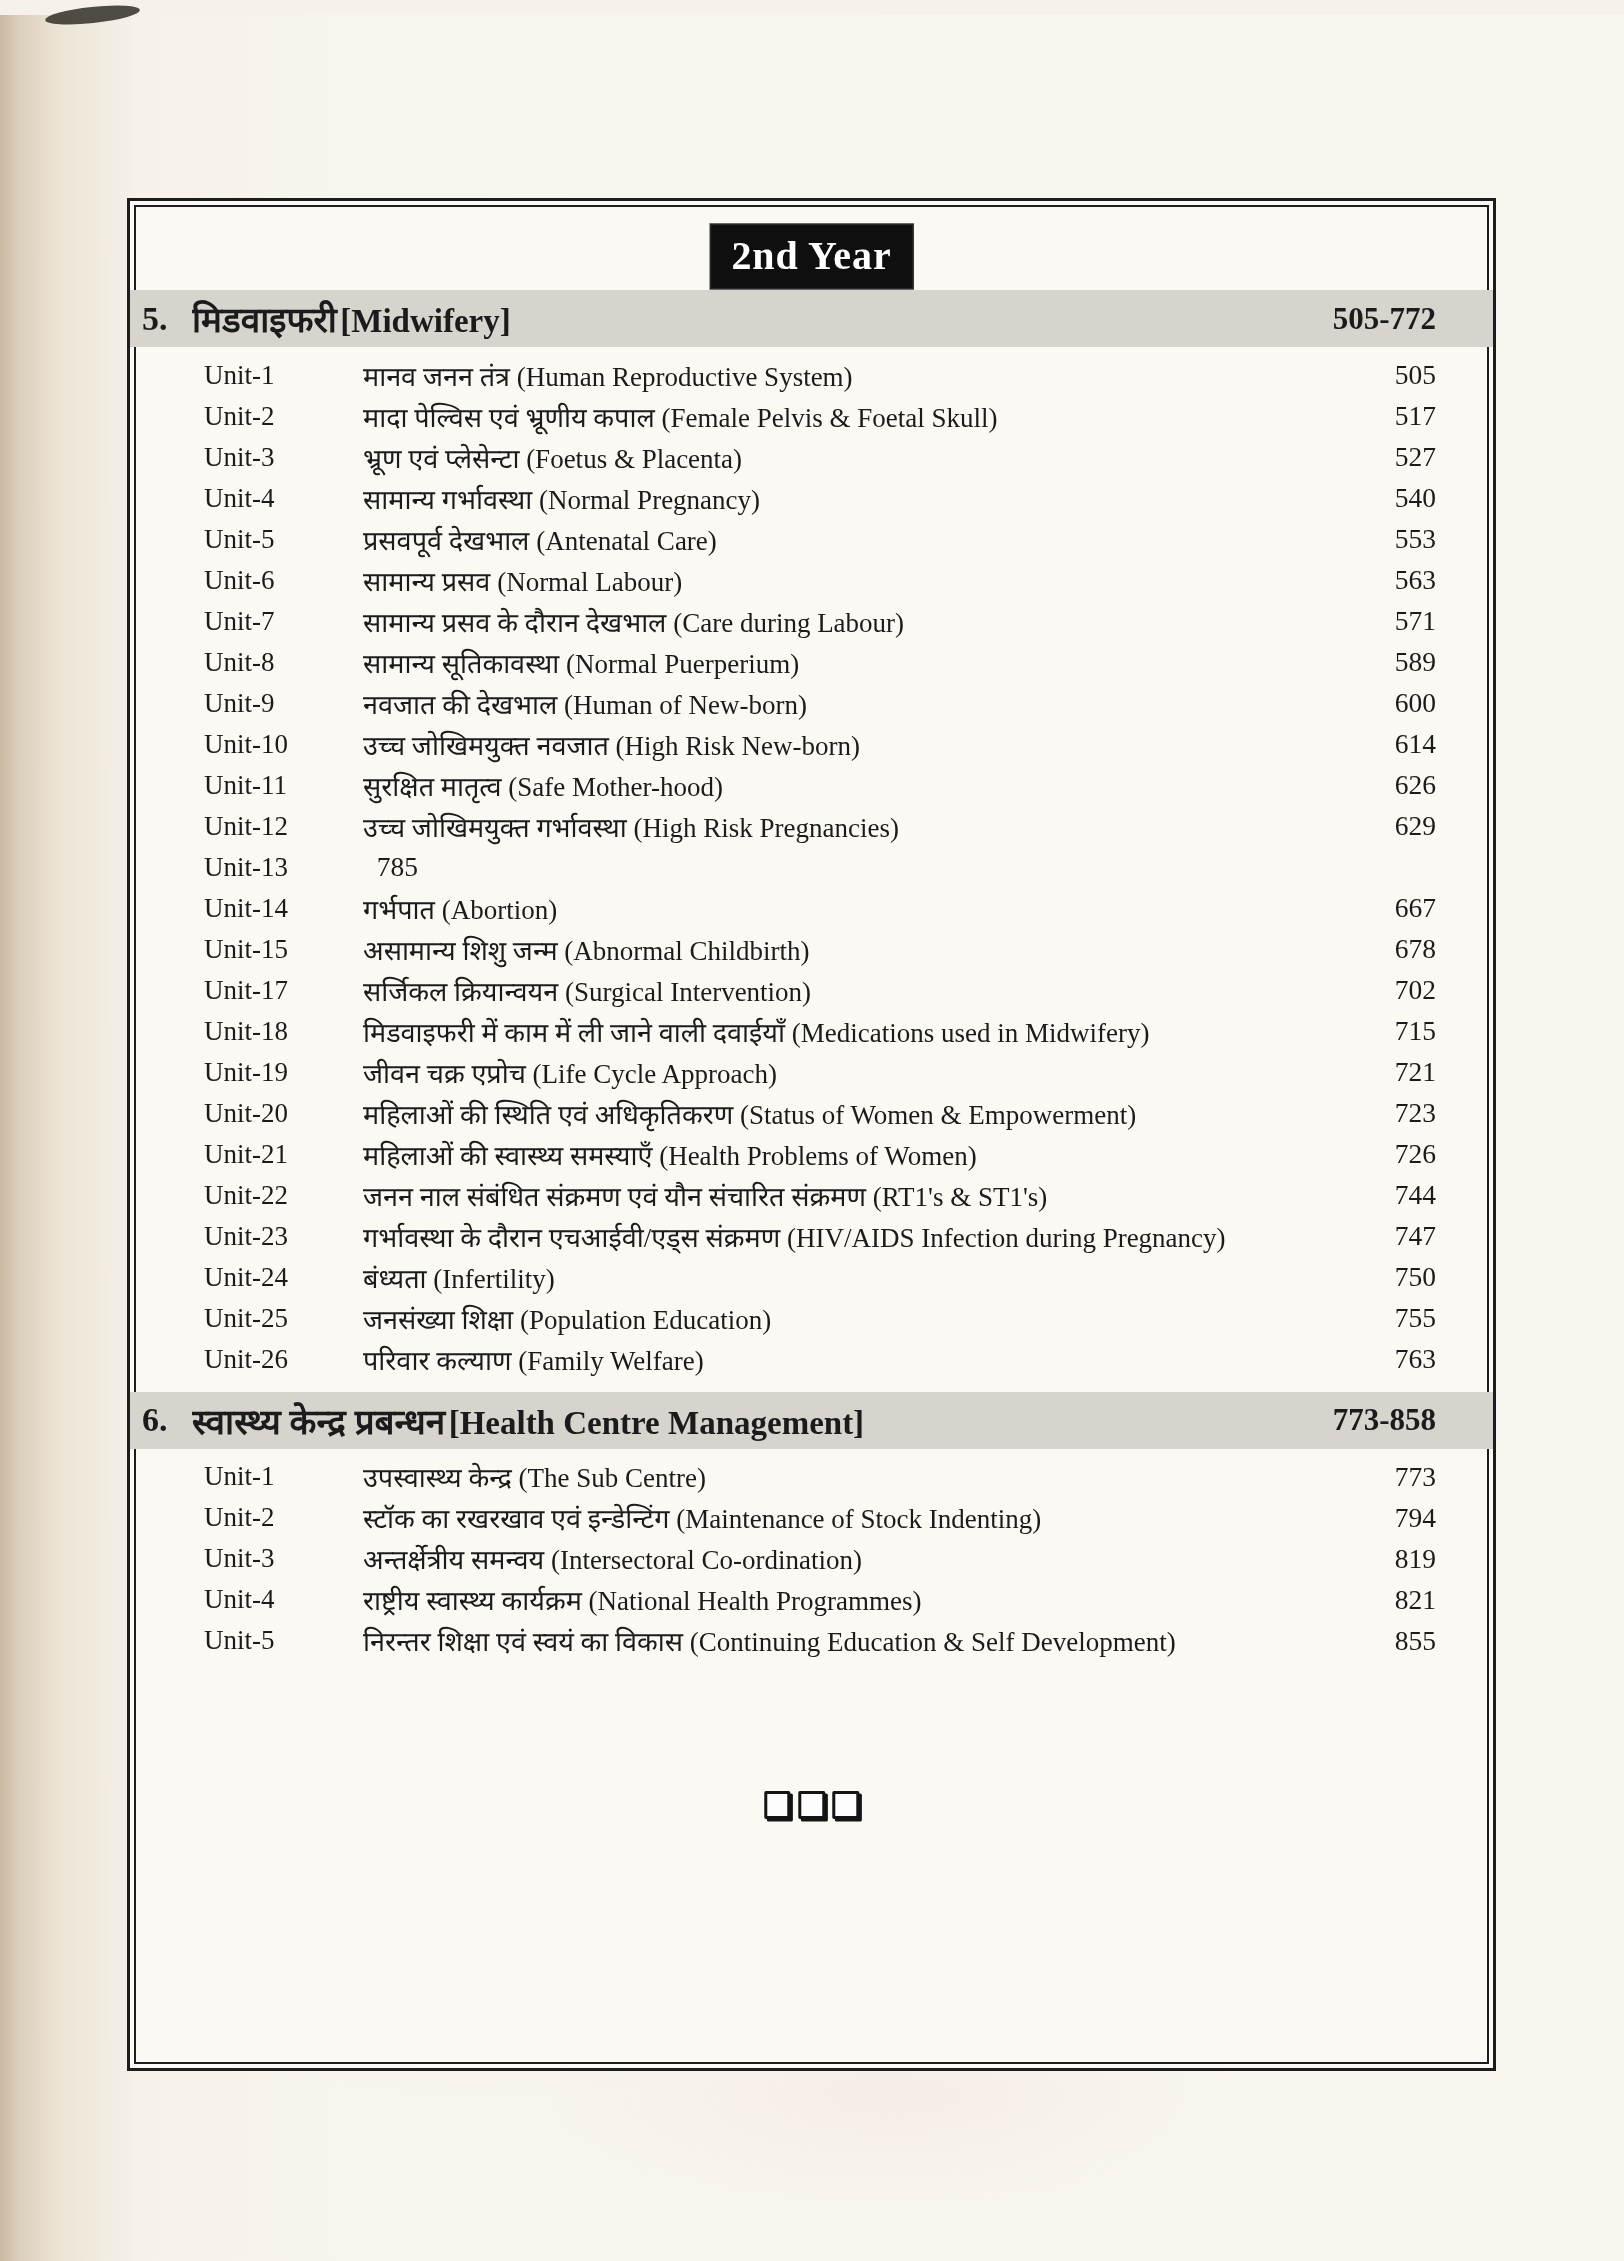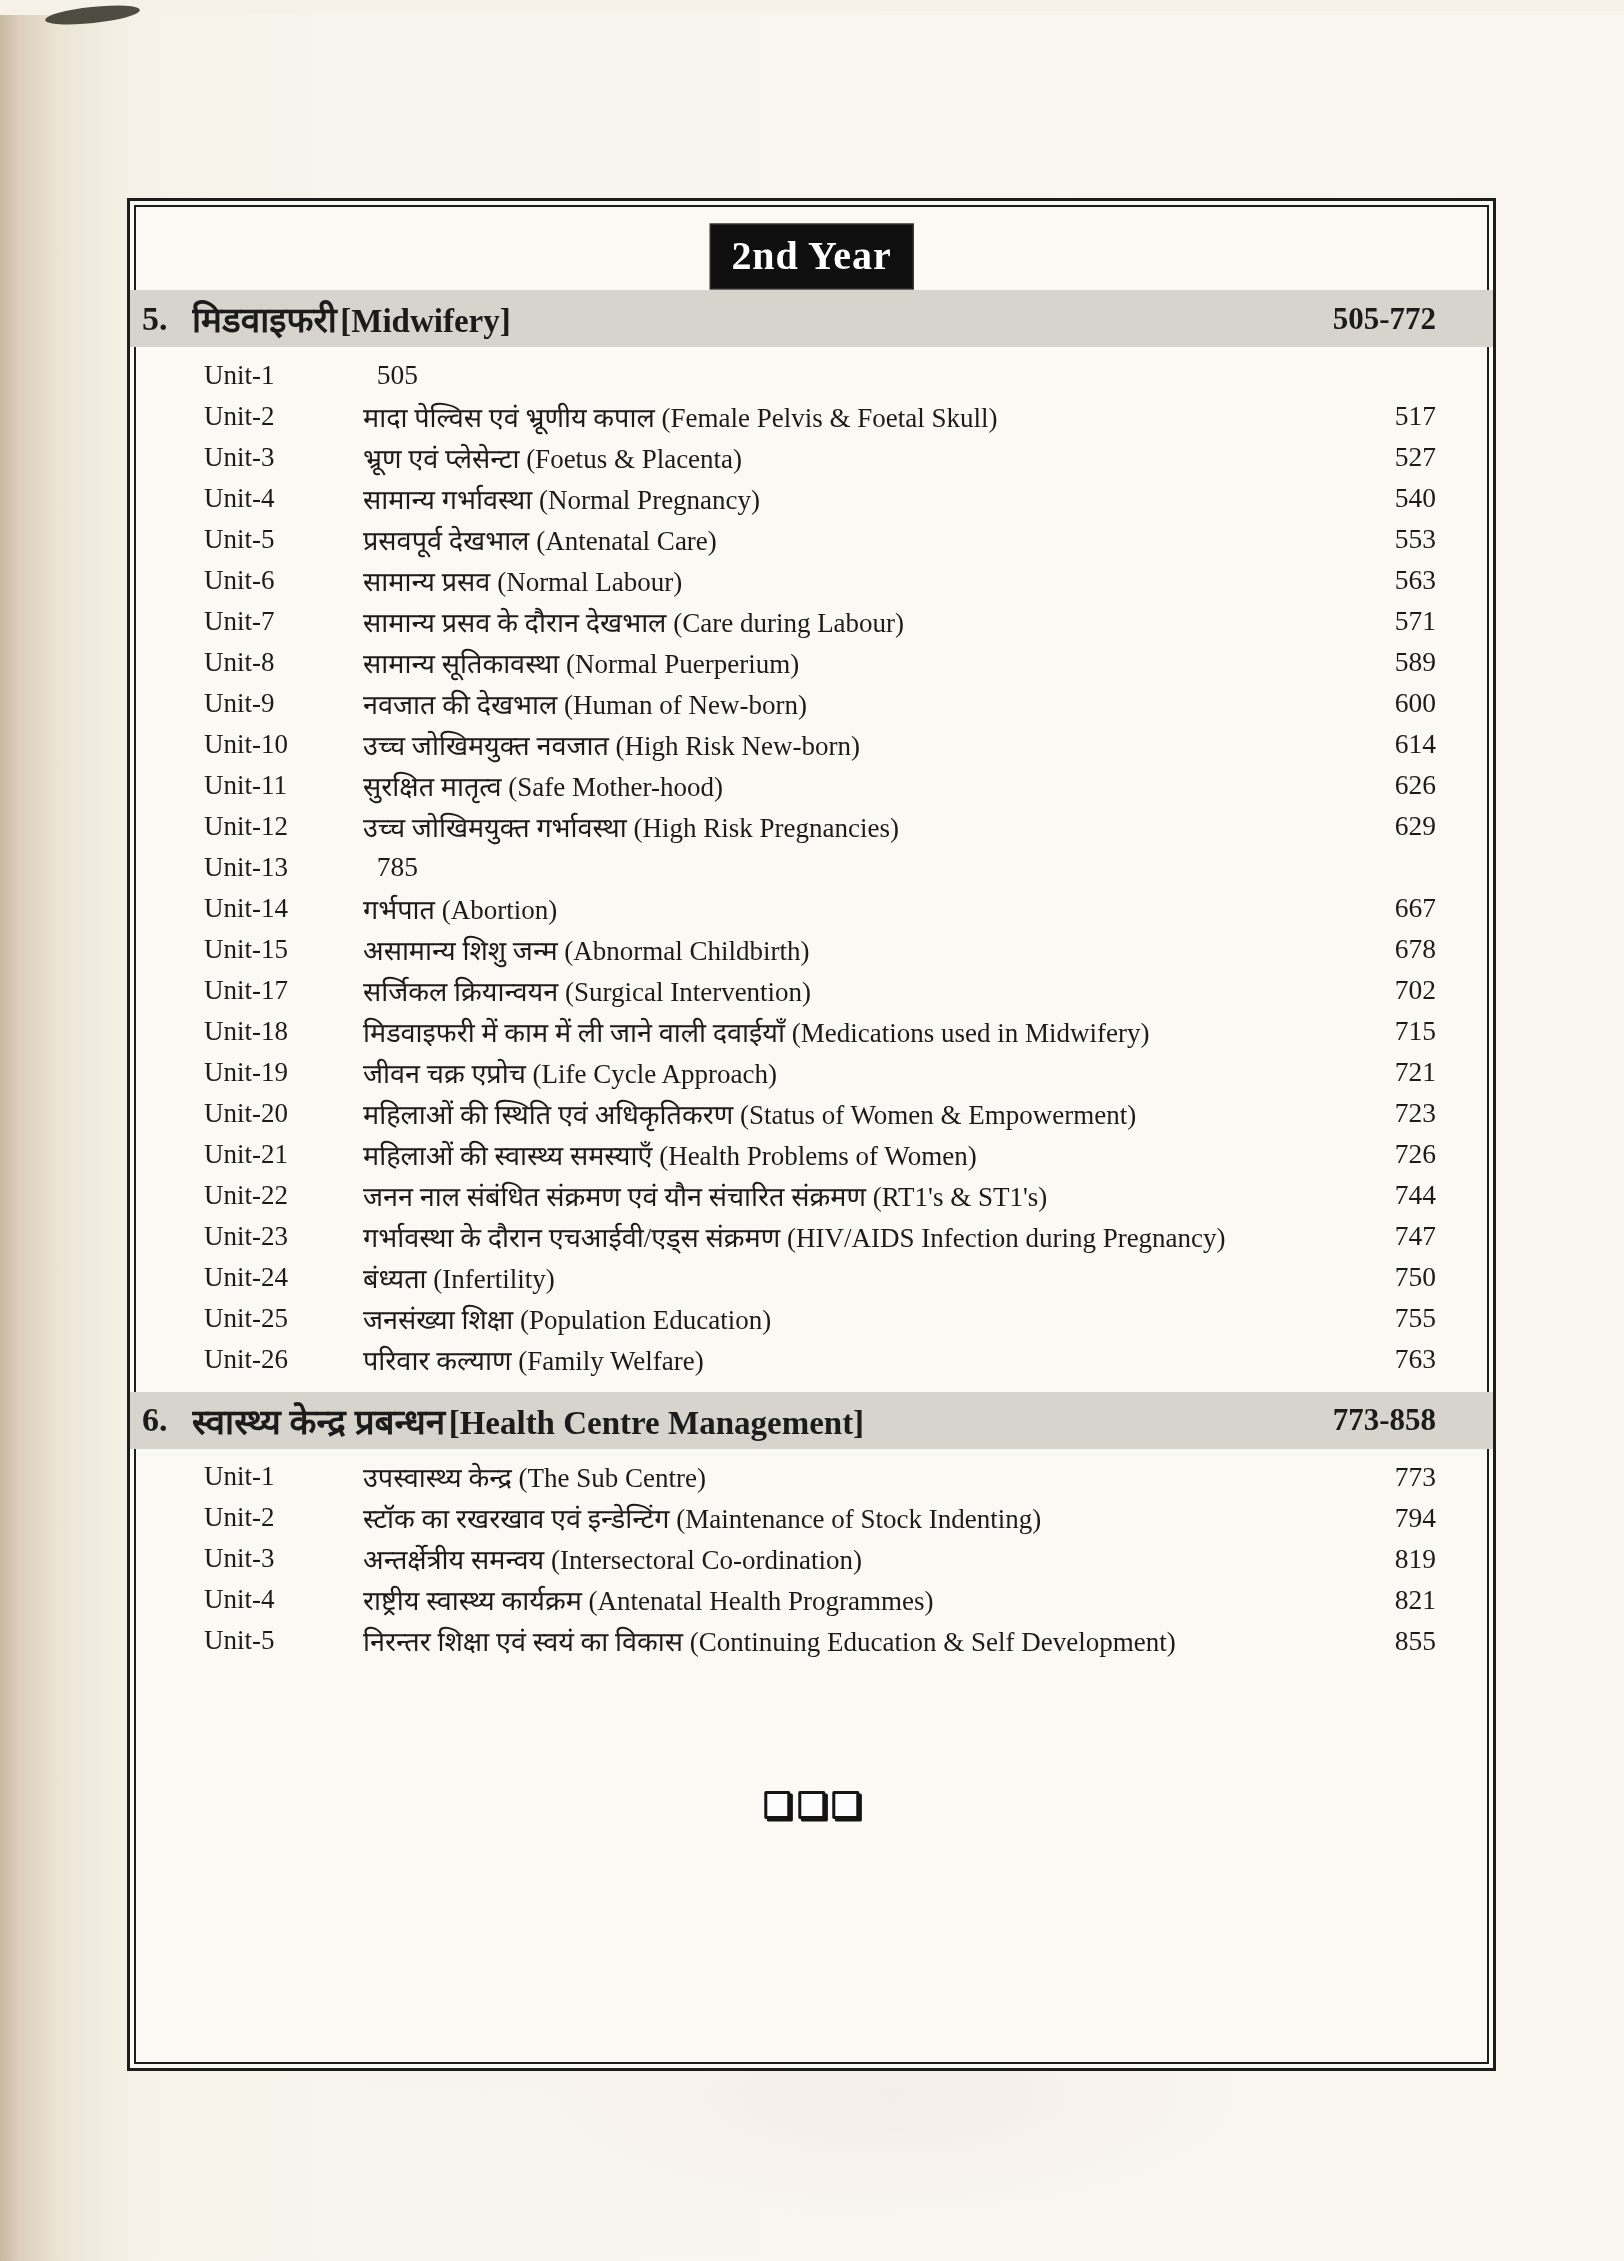--- a/index.html
+++ b/index.html
@@ -154,20 +154,21 @@
     <div class="toc" id="toc">
   <div class="section">
     <div class="section-header">
       <span class="sec-num">5.</span>
       <span class="sec-title"><span class="hi">मिडवाइफरी</span> <span class="en">[Midwifery]</span></span>
       <span class="sec-pages">505-772</span>
     </div>
     <div class="units">
   <div class="unit-row">
     <span class="unit-label">Unit-1</span>
+    <span class="unit-title">मानव जनन तंत्र (Human Reproductive System)</span>
     <span class="unit-page">505</span>
   </div>
 
   <div class="unit-row">
     <span class="unit-label">Unit-2</span>
     <span class="unit-title">मादा पेल्विस एवं भ्रूणीय कपाल (Female Pelvis &amp; Foetal Skull)</span>
     <span class="unit-page">517</span>
   </div>
 
   <div class="unit-row">
@@ -330,21 +331,21 @@
   </div>
 
   <div class="unit-row">
     <span class="unit-label">Unit-3</span>
     <span class="unit-title">अन्तर्क्षेत्रीय समन्वय (Intersectoral Co-ordination)</span>
     <span class="unit-page">819</span>
   </div>
 
   <div class="unit-row">
     <span class="unit-label">Unit-4</span>
-    <span class="unit-title">राष्ट्रीय स्वास्थ्य कार्यक्रम (Antenatal Health Programmes)</span>
+    <span class="unit-title">राष्ट्रीय स्वास्थ्य कार्यक्रम (National Health Programmes)</span>
     <span class="unit-page">821</span>
   </div>
 
   <div class="unit-row">
     <span class="unit-label">Unit-5</span>
     <span class="unit-title">निरन्तर शिक्षा एवं स्वयं का विकास (Continuing Education &amp; Self Development)</span>
     <span class="unit-page">855</span>
   </div>
 </div>
   </div>

